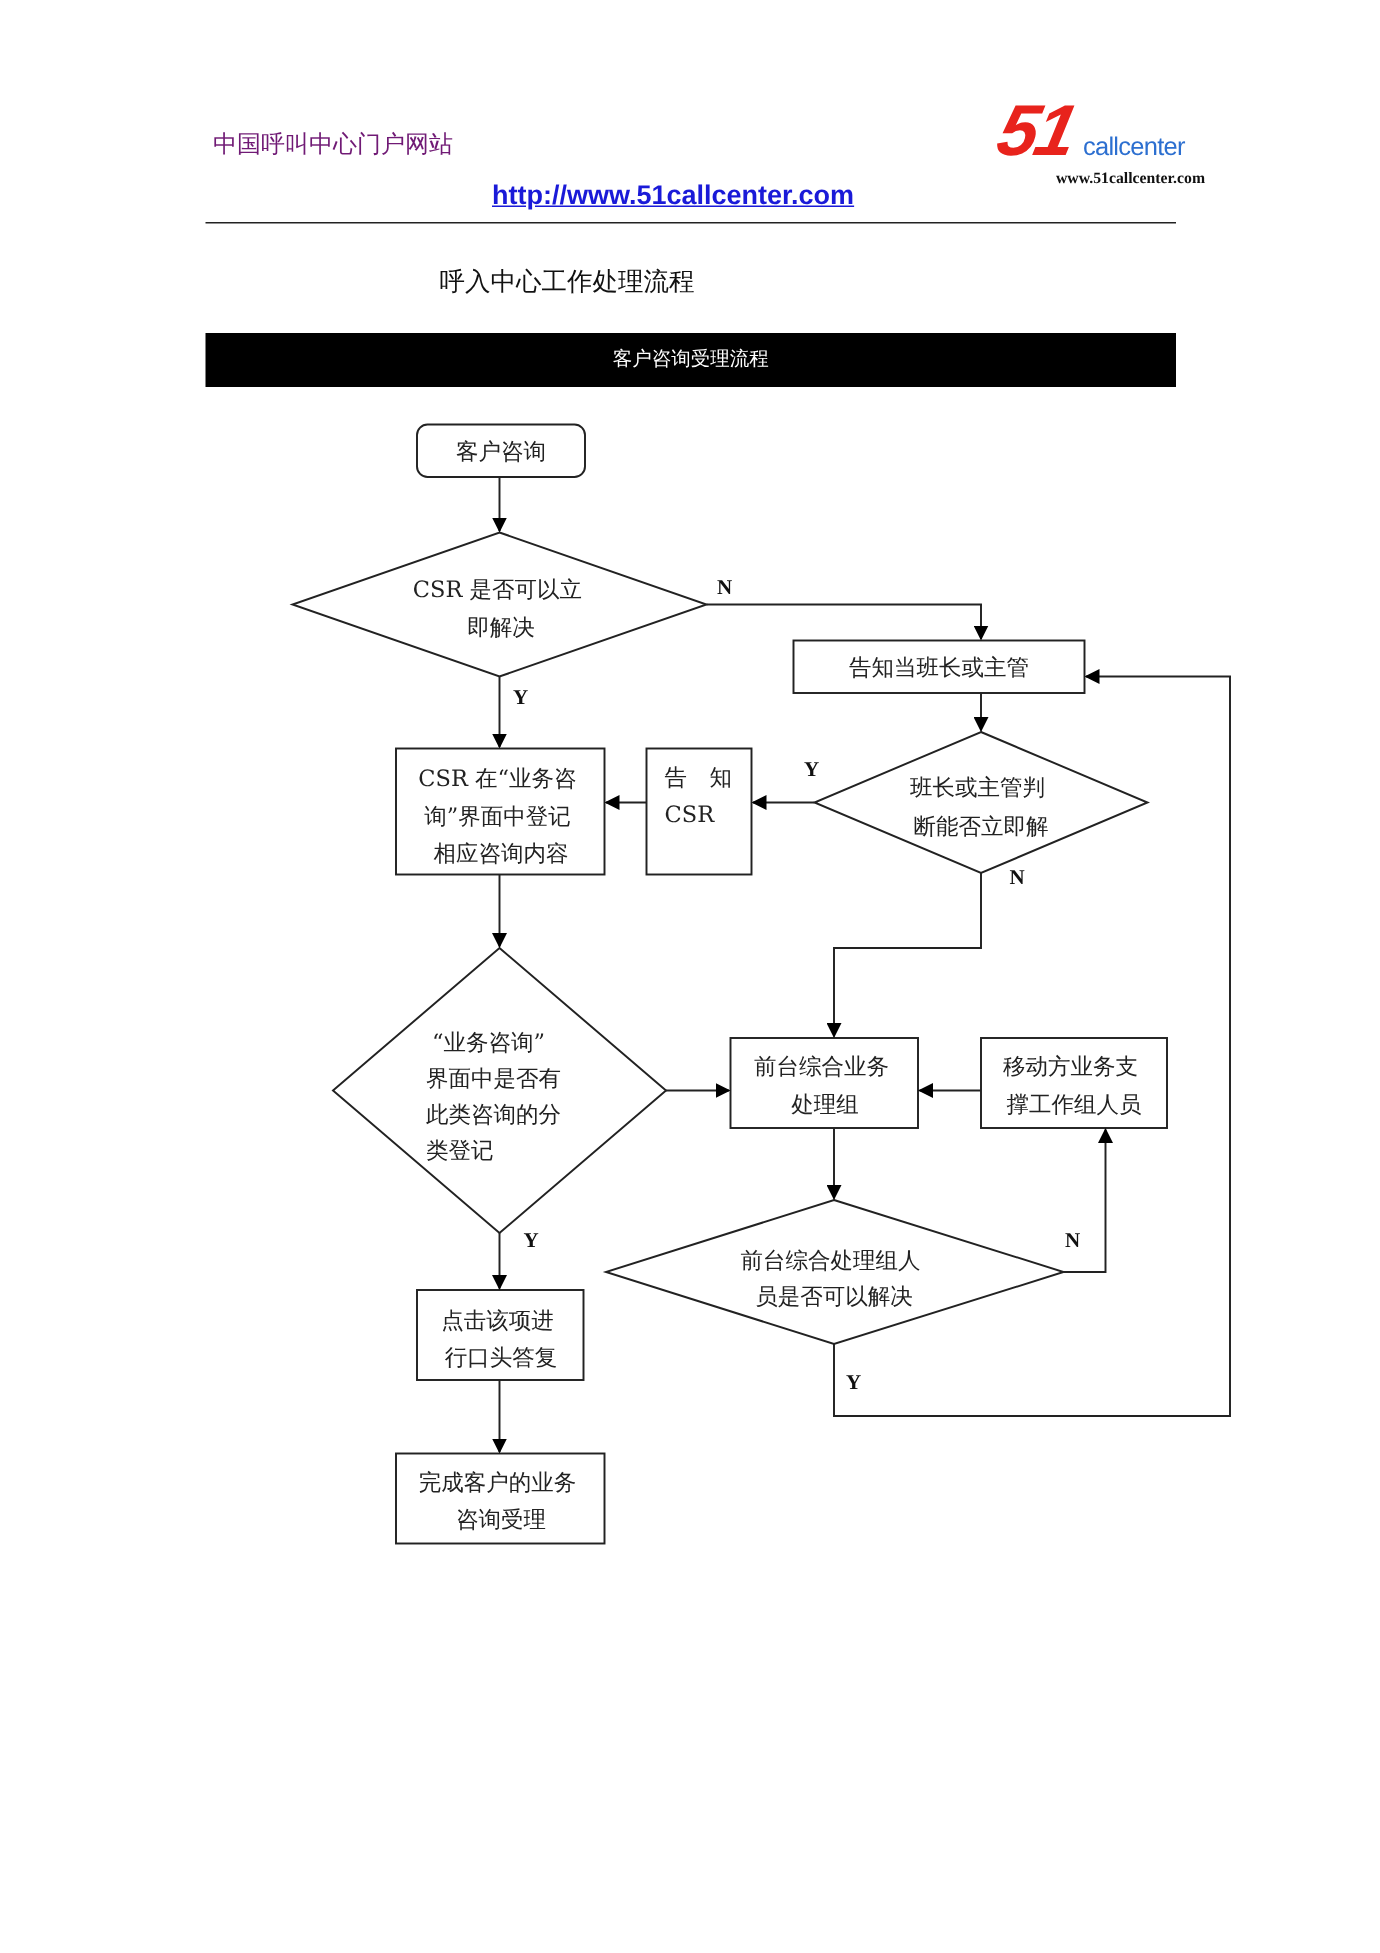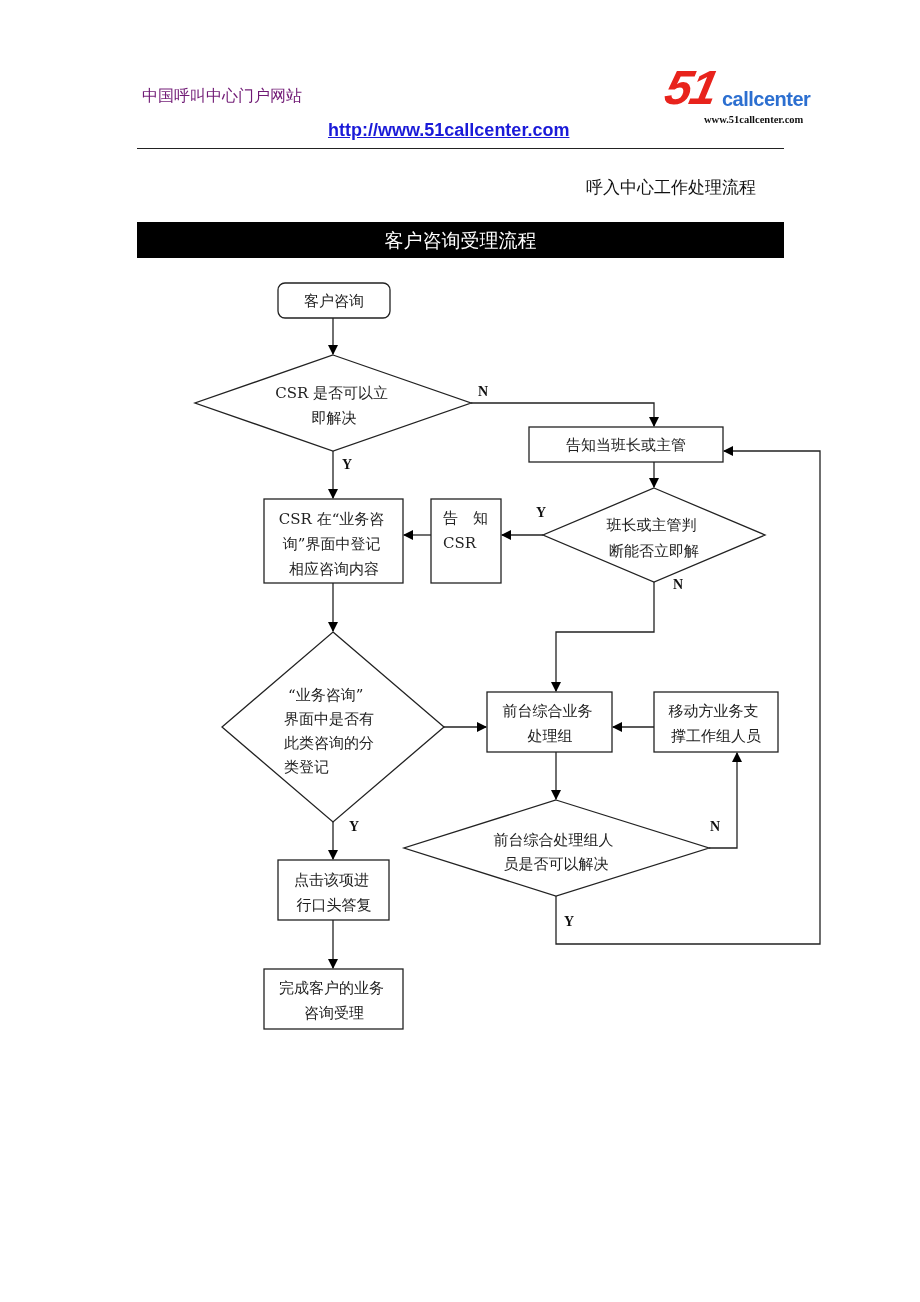--- a/index.html
+++ b/index.html
@@ -7,29 +7,29 @@
          font-family: "DejaVu Serif", "Liberation Serif", serif; color: #111; }
   .hdr-site { position: absolute; left: 142px; top: 86px; font-size: 16px;
               font-family: "DejaVu Sans", "Liberation Sans", sans-serif; color: #701a75; }
   .hdr-link { position: absolute; left: 328px; top: 84px; font-size: 18px; font-weight: bold;
               font-family: "Liberation Sans", "DejaVu Sans", sans-serif; color: #1a1ad8;
               text-decoration: underline; margin-top: 36px; }
   .logo { position: absolute; left: 664px; top: 66px; width: 176px; height: 64px; }
   .logo-51 { position: absolute; left: 2px; top: -6px; font-size: 48px; font-weight: bold; font-style: italic;
              font-family: "Liberation Sans", sans-serif; color: #e8231c; letter-spacing: -2px;
              transform: skewX(-12deg); }
-  .logo-cc { position: absolute; left: 58px; top: 22px; font-size: 20px; font-weight: bold;
+  .logo-cc { position: absolute; left: 58px; top: 22px; font-size: 17px; font-weight: normal;
              font-family: "Liberation Sans", sans-serif; color: #2c6fd0; letter-spacing: -0.5px; }
   .logo-url { position: absolute; left: 40px; top: 48px; font-size: 10.5px; font-weight: bold;
               font-family: Liberation Serif, serif; color: #111; }
   .hr { position: absolute; left: 137px; top: 148px; width: 647px; height: 1px; background: #222; }
-  .doc-title { position: absolute; left: 0; width: 756px; top: 176px; text-align: right; font-size: 17px;
+  .doc-title { position: absolute; left: 0; width: 756px; top: 176px; text-align: center; font-size: 17px;
                font-family: "DejaVu Sans", "Liberation Sans", sans-serif; }
   .banner { position: absolute; left: 137px; top: 222px; width: 647px; height: 36px; background: #000;
-            color: #fff; text-align: center; line-height: 36px; font-size: 19px;
+            color: #fff; text-align: center; line-height: 36px; font-size: 13px;
             font-family: "DejaVu Sans", "Liberation Sans", sans-serif; }
   svg.flow { position: absolute; left: 0; top: 0; }
   .node-text { font-size: 15px; fill: #222; font-family: "DejaVu Serif", "Liberation Serif", serif; }
   .lbl { font-size: 14px; font-weight: bold; fill: #111; font-family: "Liberation Serif", "DejaVu Serif", serif; }
 </style>
 </head>
 <body>
 
 <div class="hdr-site">中国呼叫中心门户网站</div>
 <a class="hdr-link">http://www.51callcenter.com</a>

